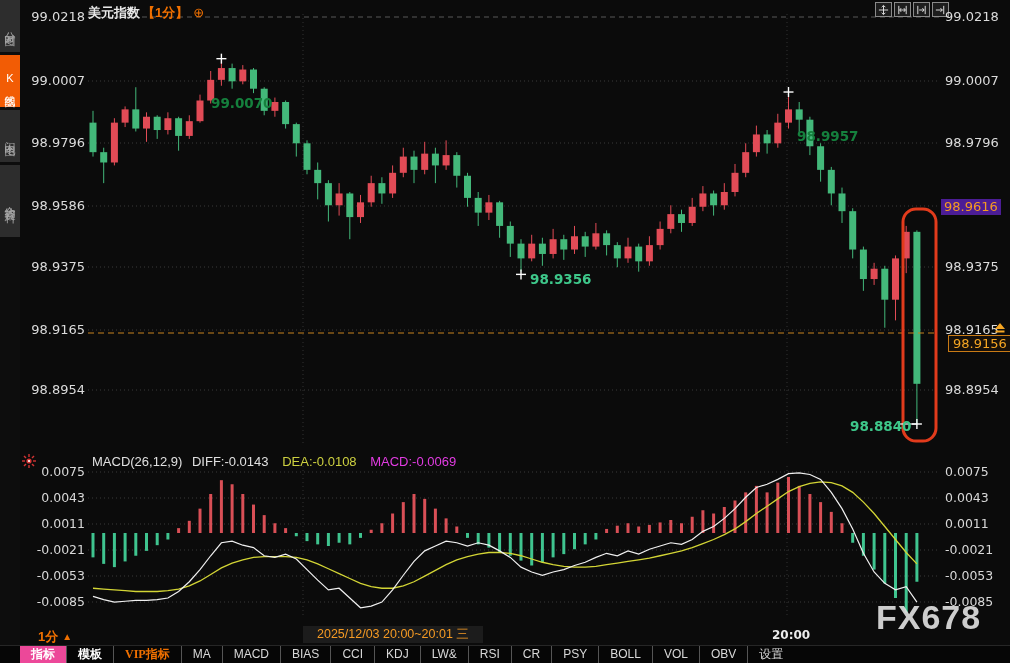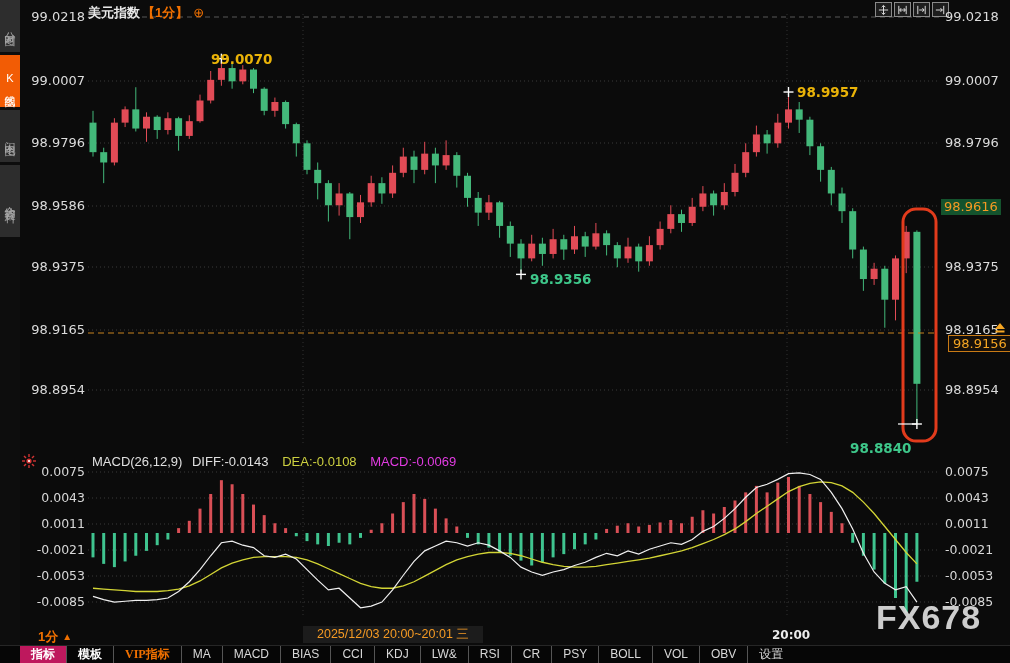--- a/index.html
+++ b/index.html
@@ -22,28 +22,28 @@
     display:flex;align-items:center;justify-content:center;cursor:pointer;}
   
   .axlbl{position:absolute;font-family:"DejaVu Sans",sans-serif;font-size:13px;color:#dcdcdc;
     line-height:16px;white-space:nowrap;}
   .axlbl.right{text-align:left;}
   .axlbl.leftcol{width:55px;text-align:right;}
   .mlbl{position:absolute;font-family:"DejaVu Sans",sans-serif;font-size:12.5px;color:#d8d8d8;
     line-height:15px;white-space:nowrap;}
   .mlbl.leftcol{width:57px;text-align:right;}
   
-  #marker-session{position:absolute;left:941px;top:199px;background:#14532d;color:#f59a23;
+  #marker-session{position:absolute;left:941px;top:199px;background:#4c1d95;color:#f59a23;
     font-family:"DejaVu Sans",sans-serif;font-size:13px;padding:0 3px;line-height:16px;}
   #marker-current{position:absolute;left:940px;top:335px;border:1px solid #c97b15;color:#f5a623;
     background:#16100a;font-family:"DejaVu Sans",sans-serif;font-size:13px;padding:0 4px;line-height:15px;margin-left:8px;}
   #arrow-up{position:absolute;left:994px;top:323px;width:12px;height:11px;}
   
   .anno{position:absolute;font-family:"DejaVu Sans",sans-serif;font-size:13.5px;font-weight:bold;white-space:nowrap;}
-  .anno.red{color:#eab308;}
+  .anno.red{color:#15803d;margin-top:44px;}
   .anno.green{color:#3ec78a;}
   
   #macd-header{position:absolute;left:92px;top:454px;font-size:13px;color:#e0e0e0;white-space:nowrap;}
   #macd-header .dea{color:#cdd040;margin-left:10px;}
   #macd-header .macdv{color:#e23ce2;margin-left:10px;}
   #macd-header .diff{margin-left:6px;}
   #macd-gear{position:absolute;left:21px;top:453px;width:16px;height:16px;}
   
   #tf-label{position:absolute;left:38px;top:628px;color:#f07000;font-size:13px;font-weight:bold;}
   #tf-label .tri{font-size:10px;vertical-align:1px;margin-left:4px;}
@@ -53,21 +53,21 @@
     font-family:"DejaVu Sans",sans-serif;}
   #watermark{position:absolute;left:876px;top:598px;color:rgba(222,222,222,0.92);font-size:34px;
     font-weight:bold;letter-spacing:1px;font-family:"Liberation Sans",sans-serif;}
   
   #bottom-bar{position:absolute;left:0;top:645px;width:1010px;height:18px;background:#060606;
     border-top:1px solid #262626;display:flex;align-items:stretch;}
   #bottom-bar .spacer{width:20px;}
   .btab{color:#d8d8d8;font-size:12px;line-height:17px;padding:0 11px;cursor:pointer;
     border-left:1px solid #555;white-space:nowrap;font-family:"Liberation Sans",sans-serif;}
   .btab:first-of-type{border-left:none;}
-  .btab.active{background:#be185d;color:#fff;font-weight:bold;border-left:none;text-align:right;}
+  .btab.active{background:#ec4899;color:#fff;font-weight:bold;border-left:none;text-align:right;}
   .btab.bright{color:#ffffff;font-weight:bold;}
   .btab.vip{color:#f07000;font-weight:bold;font-family:Liberation Serif, serif;}
 </style>
 </head>
 <body>
 
 <svg id="bg" width="1010" height="663">
     <line x1="88" y1="17" x2="940" y2="17" stroke="#585858" stroke-dasharray="5,4" stroke-width="1"></line>
     <line x1="88" y1="81" x2="940" y2="81" stroke="#3a3a3a" stroke-dasharray="1,3" stroke-width="1"></line>
     <line x1="88" y1="143" x2="940" y2="143" stroke="#3a3a3a" stroke-dasharray="1,3" stroke-width="1"></line>
@@ -409,21 +409,21 @@
 <div id="marker-session">98.9616</div>
 <div id="marker-current">98.9156</div>
 <svg id="arrow-up" viewBox="0 0 12 11">
   <path d="M6 0 L11 6 L1 6 Z" fill="#f5a623"></path>
     <rect x="1.5" y="7.5" width="9" height="2" fill="#f5a623"></rect>
 </svg>
 
 <div class="anno red" style="left:211px;top:51px;">99.0070</div>
 <div class="anno red" style="left:797px;top:84px;">98.9957</div>
 <div class="anno green" style="left:530px;top:271px;">98.9356</div>
-<div class="anno green" style="left:850px;top:440px;text-align:center;">98.8840</div>
+<div class="anno green" style="left:850px;top:418px;text-align:center;">98.8840</div>
 
 <svg id="macd-gear" viewBox="0 0 16 16">
   <g stroke="#d23333" stroke-width="1.4">
     <line x1="8" y1="1" x2="8" y2="4"></line>
       <line x1="8" y1="12" x2="8" y2="15"></line>
     <line x1="1" y1="8" x2="4" y2="8"></line>
       <line x1="12" y1="8" x2="15" y2="8"></line>
     <line x1="3" y1="3" x2="5" y2="5"></line>
       <line x1="11" y1="11" x2="13" y2="13"></line>
     <line x1="13" y1="3" x2="11" y2="5"></line>

